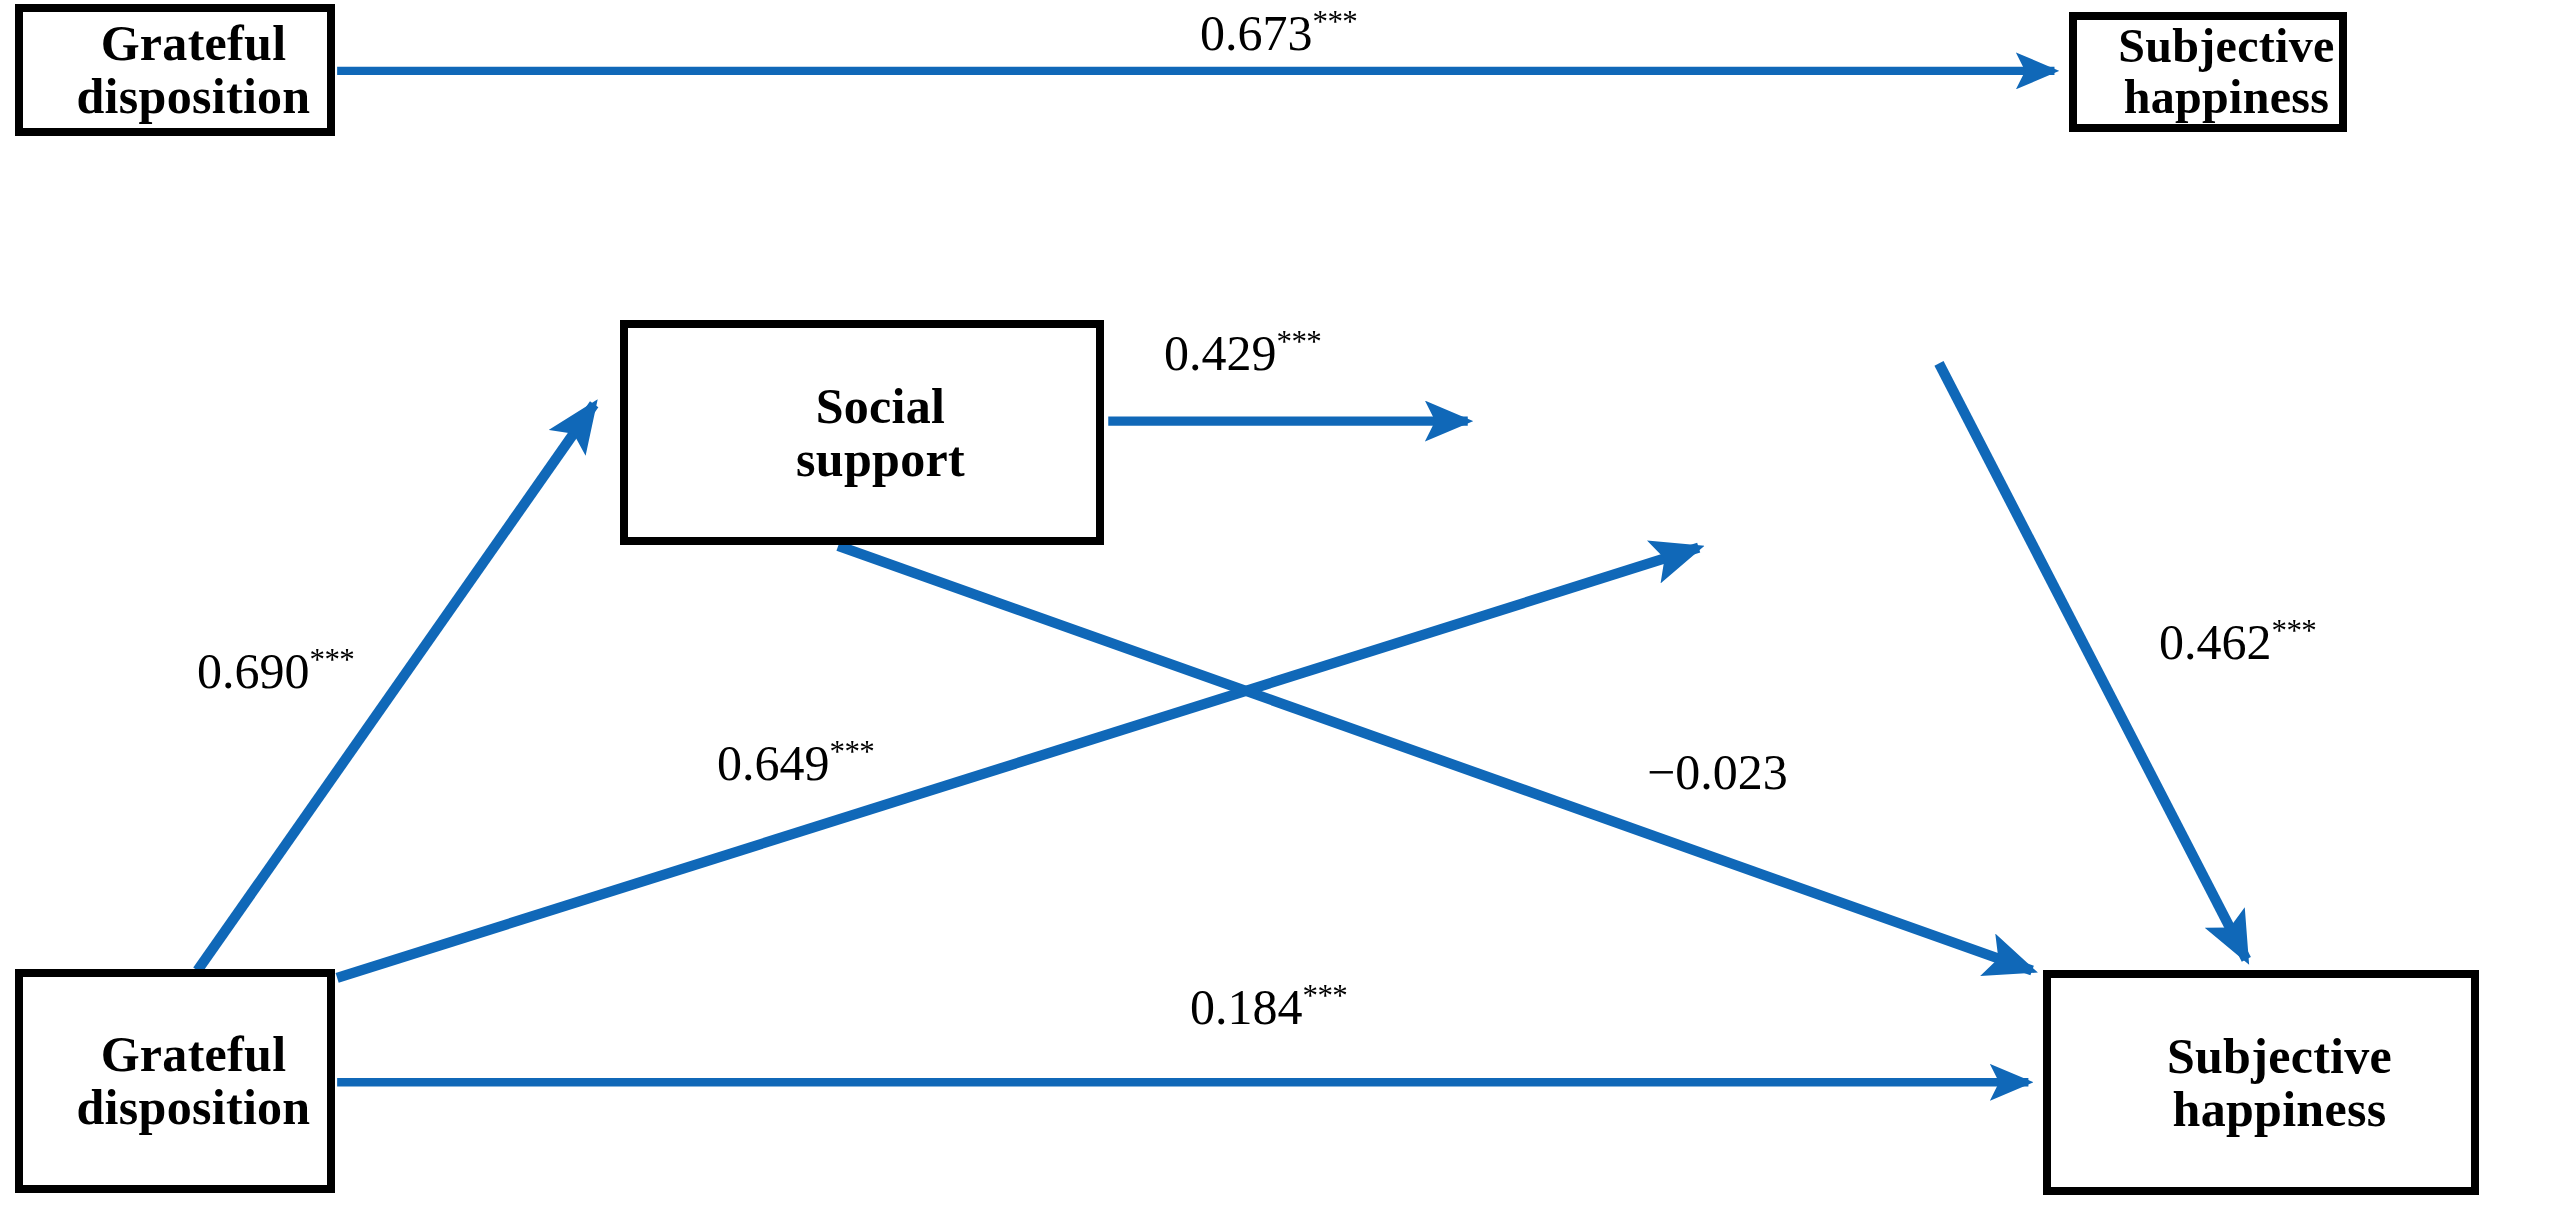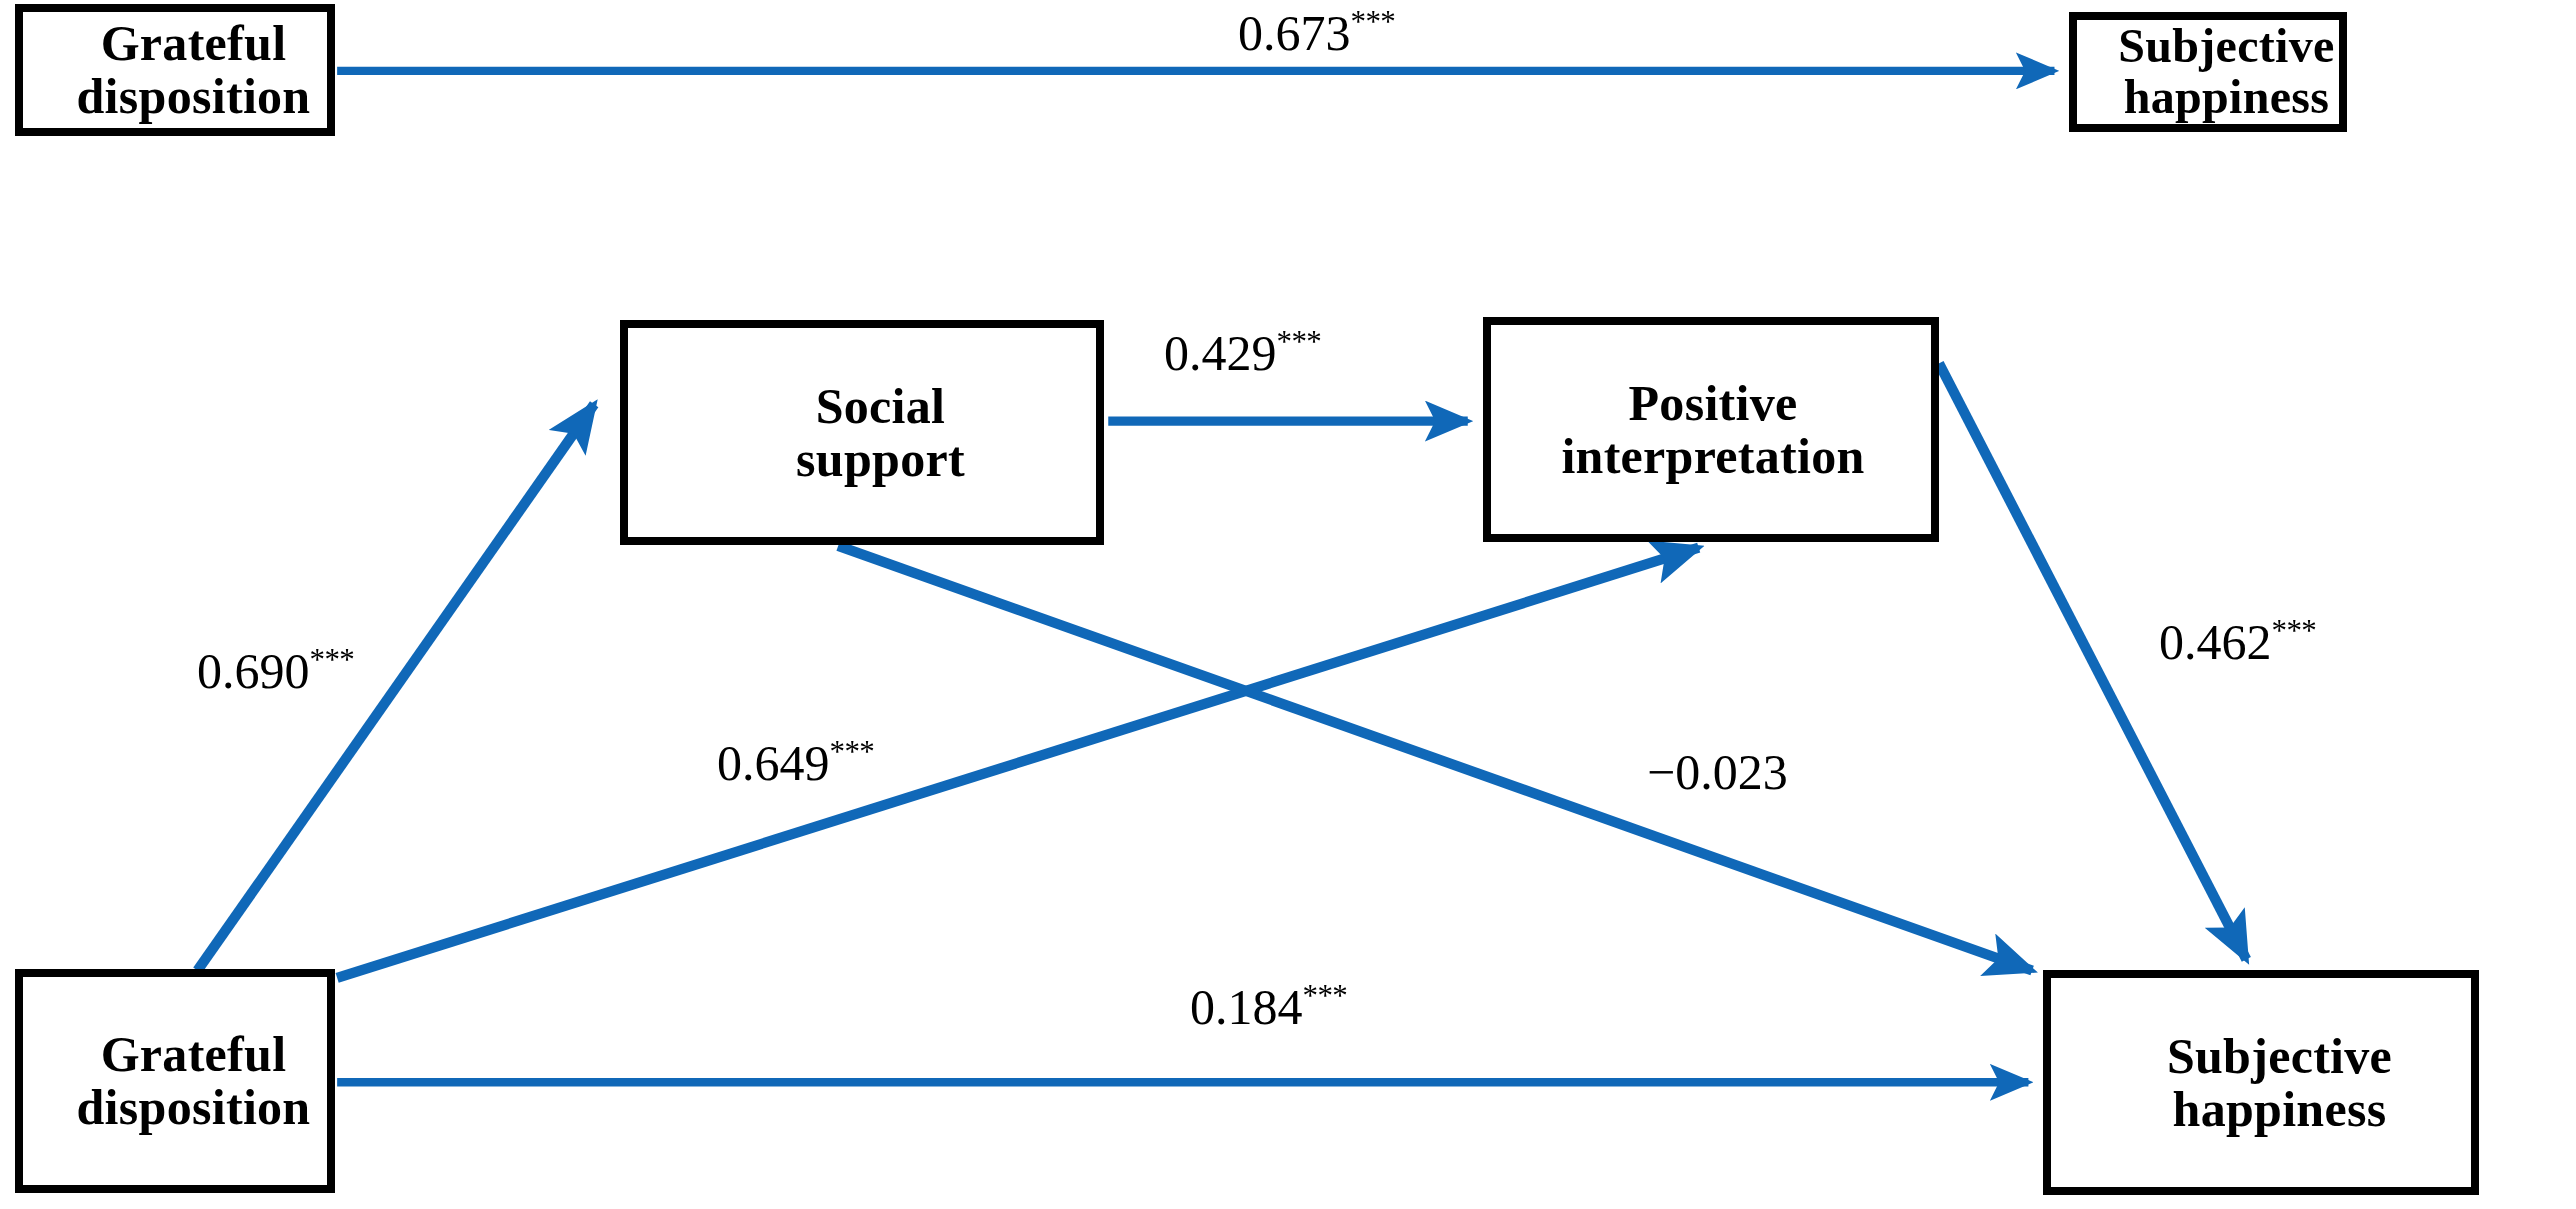--- a/index.html
+++ b/index.html
@@ -55,21 +55,21 @@
   #node-top-happiness  { left:2069px; top:12px;   width:278px;  height:120px;
                          font-size:48px; }
   
   #node-social         { left:620px;  top:320px;  width:484px;  height:225px; }
   #node-positive       { left:1483px; top:317px;  width:456px;  height:225px;
                          overflow:visible; }
   #node-positive span  { width:522px; margin-left:-33px; }
   #node-bot-grateful   { left:15px;   top:969px; width:320px;  height:224px; }
   #node-bot-happiness  { left:2043px; top:970px; width:436px;  height:225px; }
   
-  #lbl-c    { left:1200px; top:5.6px;margin-left:38px;    }
+  #lbl-c    { left:1200px; top:5.6px;    }
   #lbl-a1   { left:197px;  top:644px;  }
   #lbl-b1   { left:1164px; top:326px;  }
   #lbl-a2   { left:717px;  top:736px;  }
   #lbl-b2   { left:1647px; top:745px;  }
   #lbl-b3   { left:2159px; top:615px;  }
   #lbl-cp   { left:1190px; top:980px; }
 </style>
 </head>
 <body>
 
@@ -105,24 +105,20 @@
   <div class="node" id="node-top-happiness">
     <span>Subjective
 happiness</span>
   </div>
 
   <div class="node" id="node-social">
     <span>Social
 support</span>
   </div>
 
-  <div class="node" id="node-positive">
-    <span>Positive
-interpretation</span>
-  </div>
 
   <div class="node" id="node-bot-grateful">
     <span>Grateful
 disposition</span>
   </div>
 
   <div class="node" id="node-bot-happiness">
     <span>Subjective
 happiness</span>
   </div>

